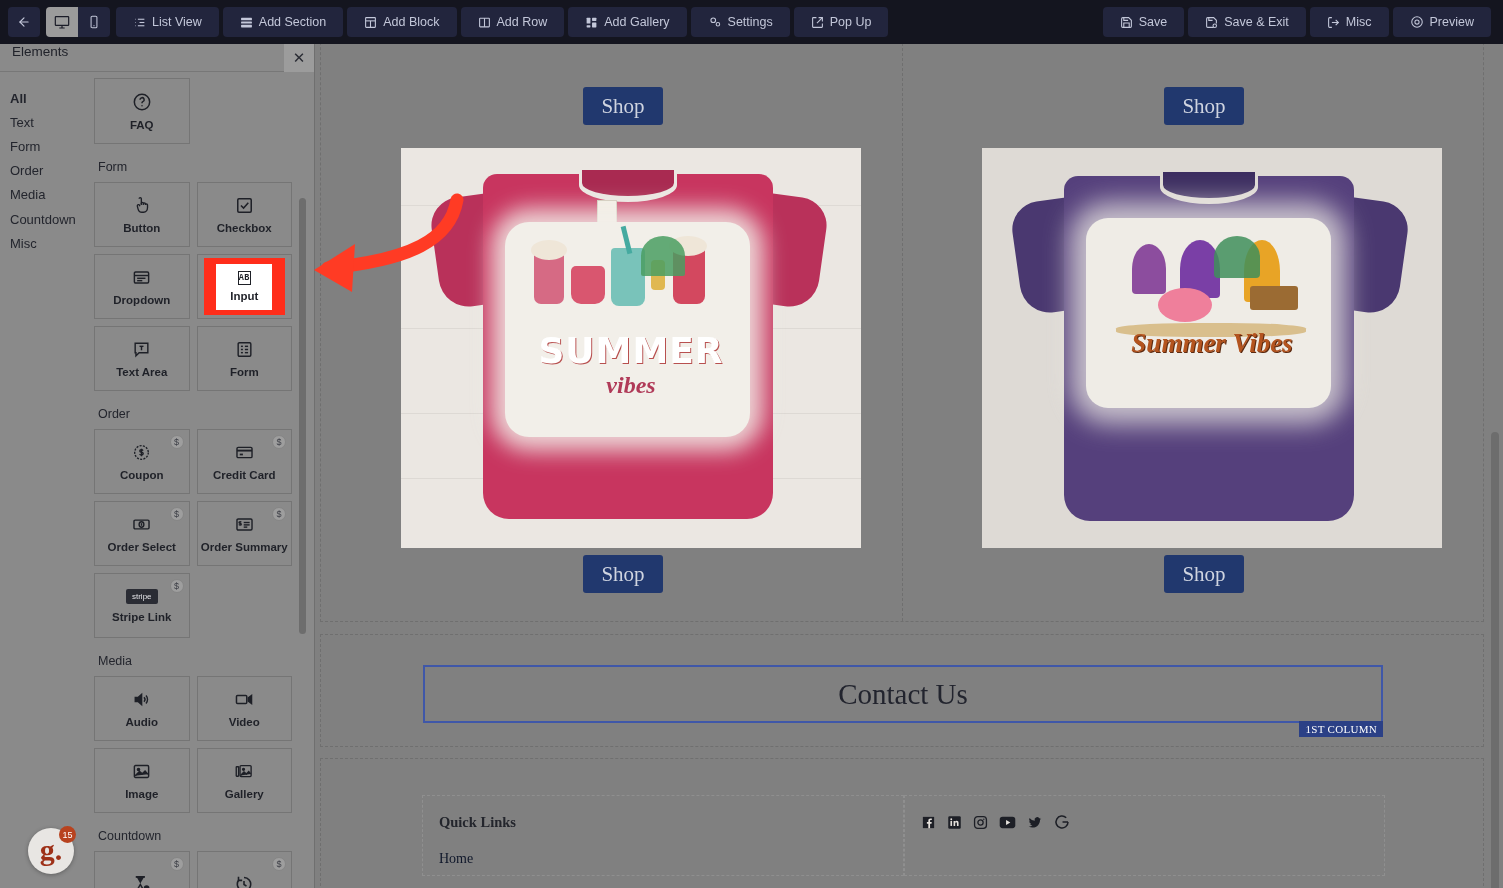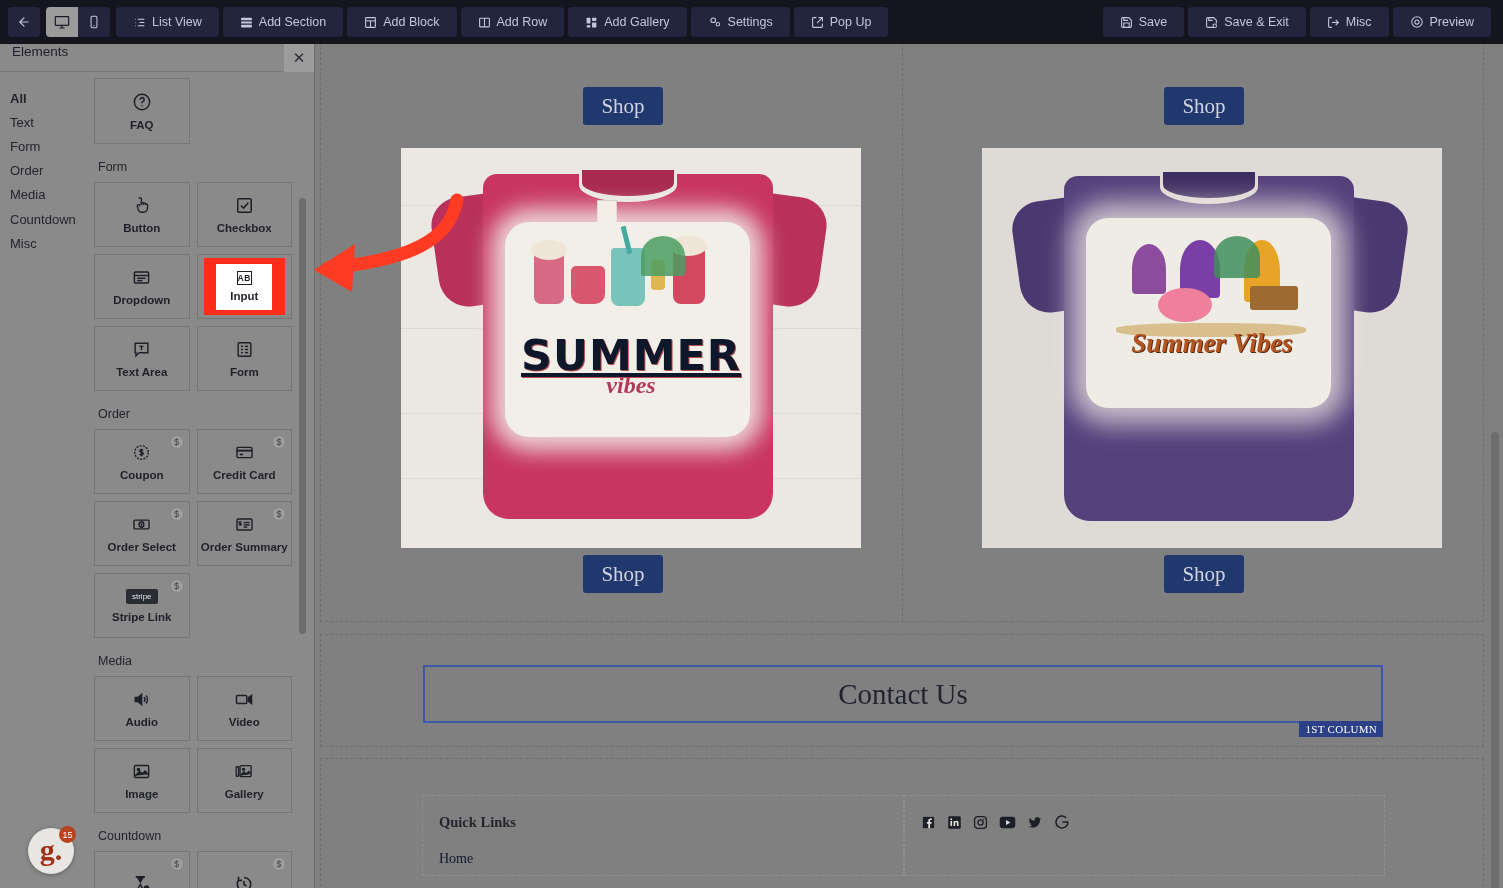--- a/index.html
+++ b/index.html
@@ -302,21 +302,21 @@
     display: flex; flex-direction: column;
     align-items: center; justify-content: center;
     gap: 5px;
   }
   .ab-icon {
     border: 1.6px solid #1e2027;
     font-size: 8.5px; font-weight: bold;
     padding: 1px 0;
     letter-spacing: 0.5px;
     color: #1e2027;
-    font-family: Liberation Sans, sans-serif;
+    font-family: Liberation Mono, monospace;
   }
 
   
   .panel-sb {
     position: absolute;
     right: 8px; top: 126px;
     width: 7px; height: 436px;
     background: #6d6d6d;
     border-radius: 4px;
     cursor: pointer;
@@ -532,21 +532,21 @@
 
             <div style="position:absolute;left:133px;top:104px;width:30px;height:52px;background:#d66a84;border-radius:4px 4px 7px 7px;"></div>
             <div style="position:absolute;left:130px;top:92px;width:36px;height:20px;background:#efe6d8;border-radius:50%;"></div>
             <div style="position:absolute;left:170px;top:118px;width:34px;height:38px;background:#d9566f;border-radius:5px 5px 10px 10px;"></div>
             <div style="position:absolute;left:210px;top:100px;width:34px;height:58px;background:#6fbfb5;border-radius:4px 4px 8px 8px;opacity:.92;"></div>
             <div style="position:absolute;left:223px;top:78px;width:5px;height:28px;background:#45aaa0;transform:rotate(-14deg);"></div>
             <div style="position:absolute;left:250px;top:112px;width:14px;height:30px;background:#e0b851;border-radius:4px;"></div>
             <div style="position:absolute;left:272px;top:100px;width:32px;height:56px;background:#d3485f;border-radius:4px 4px 8px 8px;"></div>
             <div style="position:absolute;left:268px;top:88px;width:38px;height:20px;background:#efe6d8;border-radius:50%;"></div>
             <div style="position:absolute;left:240px;top:88px;width:44px;height:40px;background:#4a9e62;border-radius:50% 50% 2px 2px;opacity:.85;"></div>
-            <div class="tee-text" style="left:0; top:182px; font-size:43px; color:#0f172a; letter-spacing:1px; text-shadow:1px 1px 0 #b8504f;text-decoration:underline;">SUMMER</div>
+            <div class="tee-text" style="left:0; top:182px; font-size:36px; color:#ffffff; letter-spacing:1px; text-shadow:1px 1px 0 #b8504f;">SUMMER</div>
             <div class="tee-text" style="left:0; top:224px; font-size:24px; color:#b03a58; font-family:'Liberation Serif',serif; font-style:italic;">vibes</div>
           </div>
 
           <button class="shop-btn" style="left:262px; top:552px;">Shop</button>
         </div>
 
         <div class="prod-col" style="left:50%; width:50%;">
           <button class="shop-btn" style="left:262px; top:84px;">Shop</button>
 
           <div class="tee" style="left:80px; top:145px; width:460px; height:400px;">

